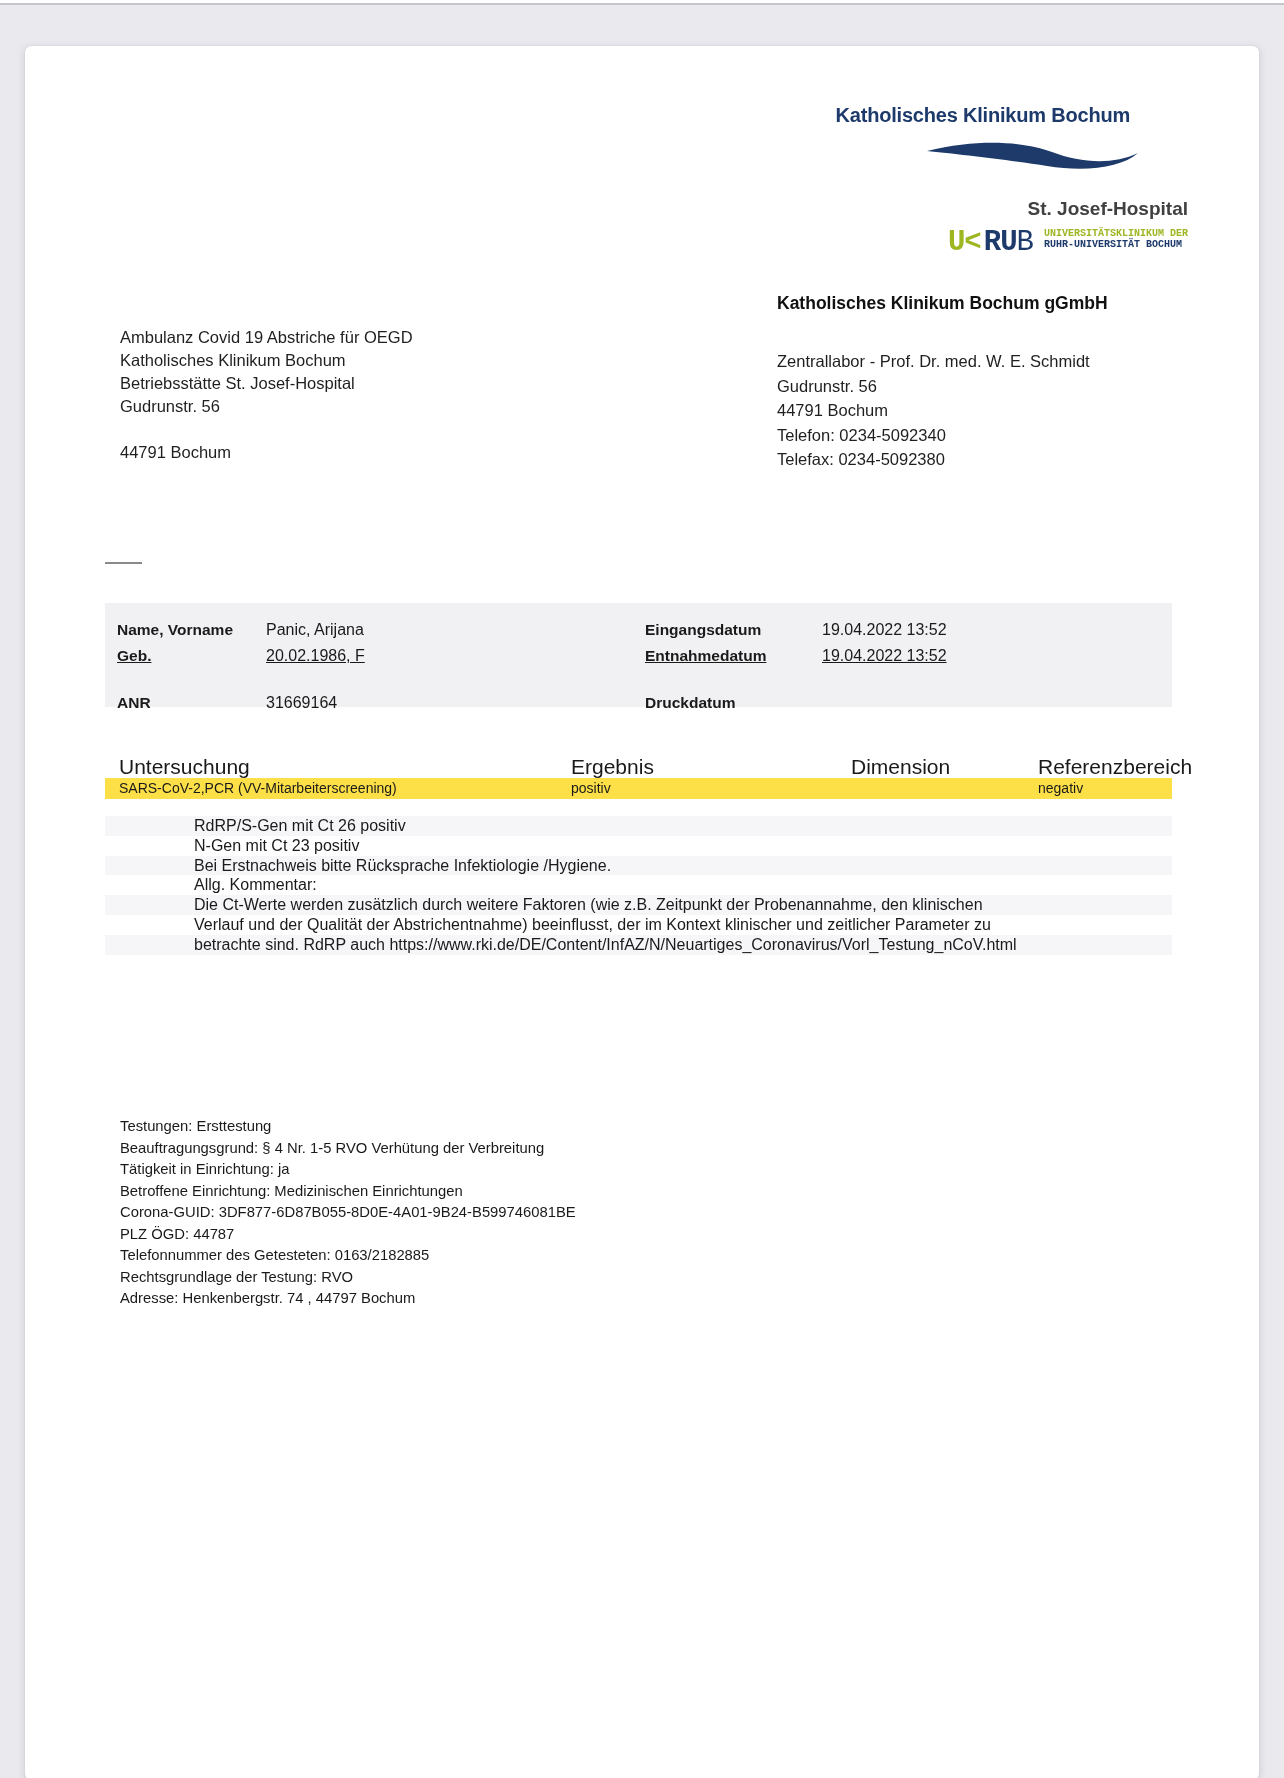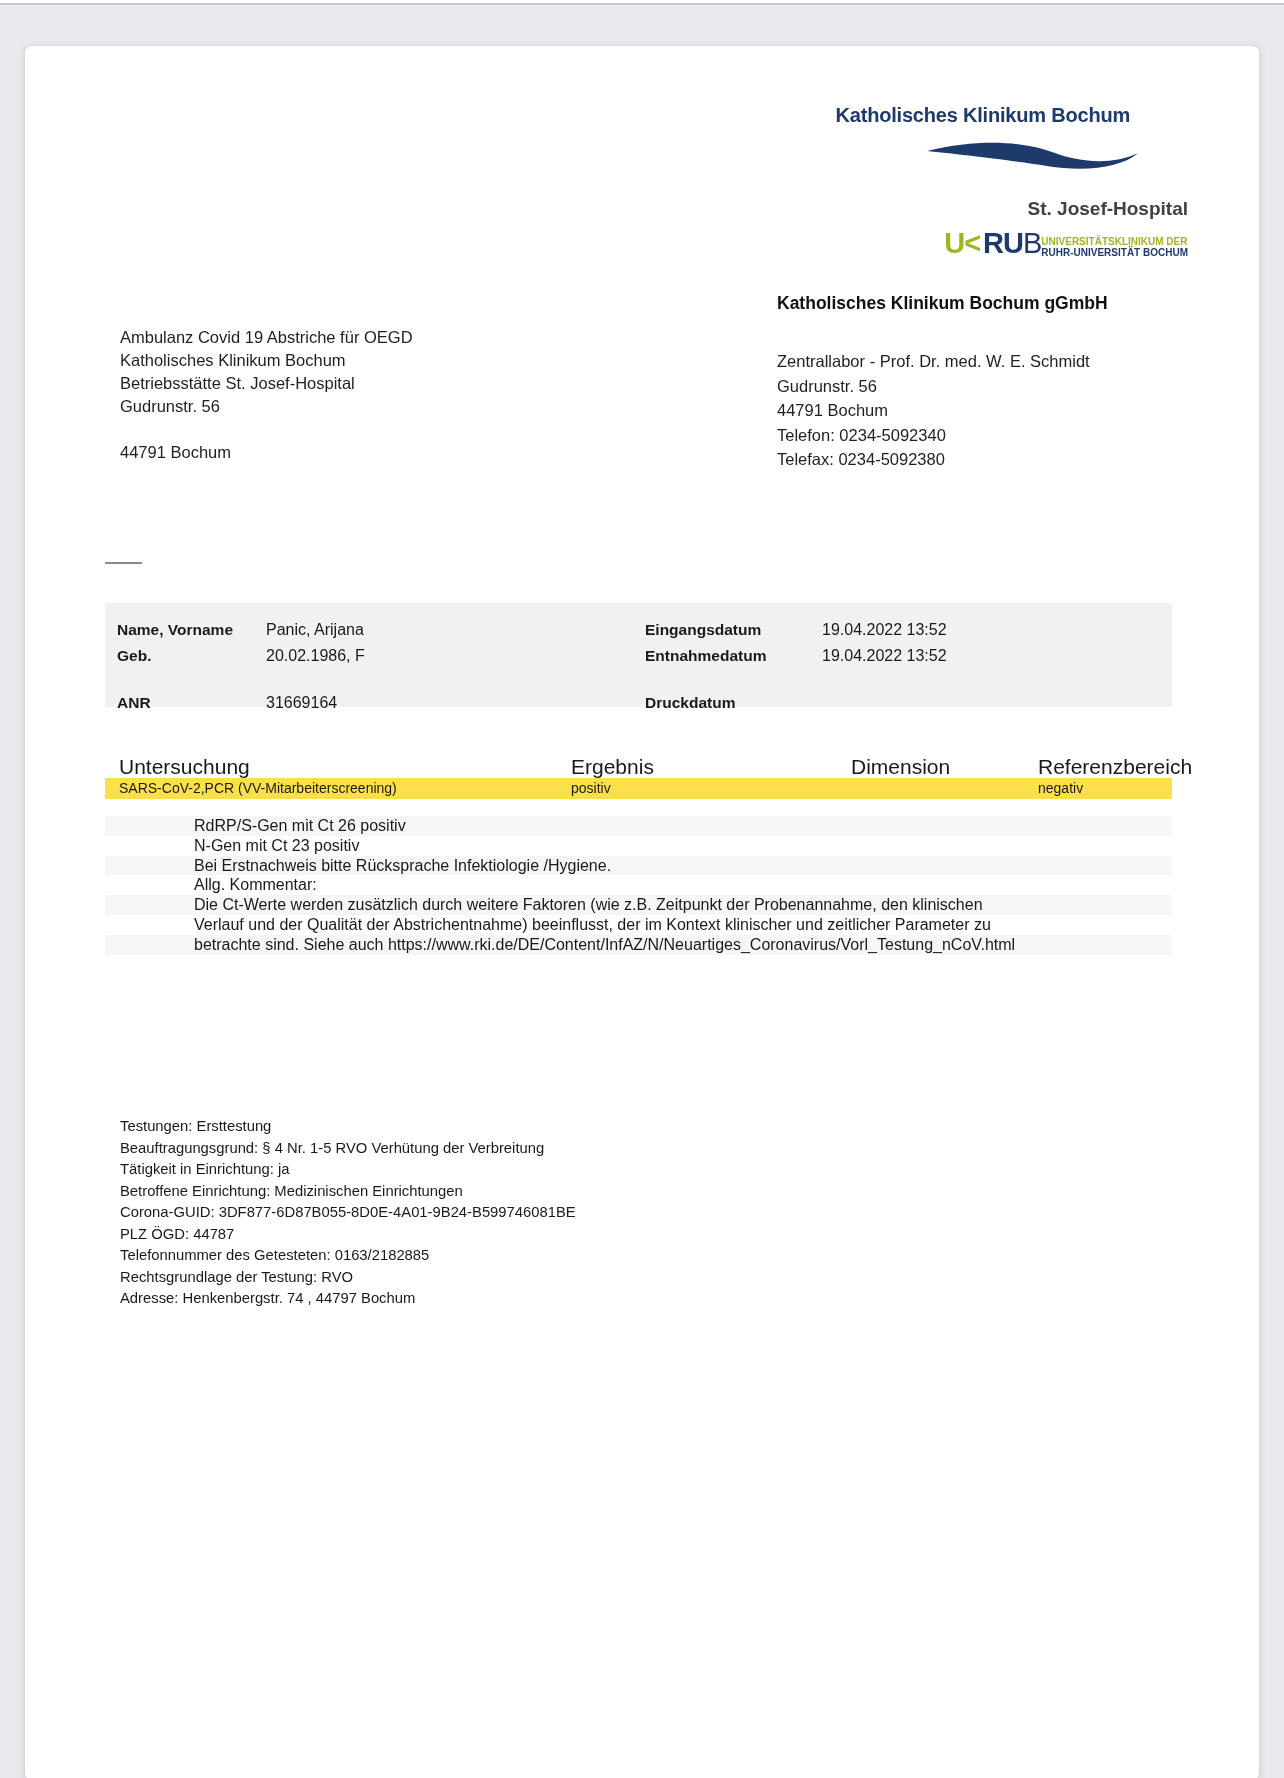--- a/index.html
+++ b/index.html
@@ -27,21 +27,21 @@
   .brand-title {
     top: 58px; right: 129px;
     font-size: 20px; font-weight: bold; color: #1d3a6b;
     letter-spacing: -0.2px; white-space: nowrap;
   }
   .brand-swoosh { top: 96px; left: 900px; width: 215px; height: 30px; }
   .hospital-name {
     top: 152px; right: 71px;
     font-size: 19px; font-weight: bold; color: #404040; white-space: nowrap;
   }
-  .ukrub { top: 182px; right: 71px; display: flex; align-items: flex-end; gap: 0; }
+  .ukrub { top: 182px; right: 71px; display: flex; align-items: flex-start; gap: 11px; font-family: Liberation Mono, monospace; }
   .ukrub-mark { font-size: 29px; line-height: 30px; white-space: nowrap; letter-spacing: -1px; }
   .ukrub-mark .uk { color: #9cb722; font-weight: 600; }
   .ukrub-mark .ru { color: #1d3a6b; font-weight: 800; margin-left: 3px; }
   .ukrub-mark .b  { color: #1d3a6b; font-weight: 400; }
   .ukrub-text { line-height: 11px; white-space: nowrap; }
   .ukrub-text .l1 { font-size: 10px; font-weight: bold; color: #9cb722; }
   .ukrub-text .l2 { font-size: 10px; font-weight: bold; color: #1d3a6b; }
 
   .company {
     top: 247px; left: 752px;
@@ -57,21 +57,21 @@
 
   .dash { top: 516px; left: 80px; width: 37px; height: 2px; background: #8a8a8a; }
 
   
   .patient-panel {
     top: 557px; left: 80px; width: 1067px; height: 104px;
     background: #f1f1f3;
   }
   .patient-panel .cell { position: absolute; height: 20px; line-height: 20px; font-size: 16px; color: #1a1a1a; white-space: nowrap; }
   .patient-panel .lbl { font-weight: bold; font-size: 15.5px; }
-  .r0 { top: 17px; } .r1 { top: 43px; } .r2 { top: 69px; margin-top: 21px; }
+  .r0 { top: 17px; } .r1 { top: 43px; text-decoration: underline; } .r2 { top: 69px; margin-top: 21px; }
   .c-lbl1 { left: 12px; } .c-val1 { left: 161px; } .c-lbl2 { left: 540px; } .c-val2 { left: 717px; }
 
   
   .results-header { top: 710px; left: 80px; width: 1067px; height: 21px; font-size: 21px; color: #1a1a1a; }
   .results-row {
     top: 732px; left: 80px; width: 1067px; height: 21px;
     background: #fde047; font-size: 14px; color: #1a1a1a;
   }
   .col { position: absolute; white-space: nowrap; line-height: 21px; }
   .col-unt { left: 14px; } .col-erg { left: 466px; } .col-dim { left: 746px; } .col-ref { left: 933px; }
@@ -167,21 +167,21 @@
   </div>
 
   <div class="abs footnote">
     <div class="ft-lbl">ft:</div>
     <div class="ln band">RdRP/S-Gen mit Ct 26 positiv</div>
     <div class="ln">N-Gen mit Ct 23 positiv</div>
     <div class="ln band">Bei Erstnachweis bitte Rücksprache Infektiologie  /Hygiene.</div>
     <div class="ln">Allg. Kommentar:</div>
     <div class="ln band">Die Ct-Werte werden zusätzlich durch weitere Faktoren (wie z.B. Zeitpunkt der Probenannahme, den klinischen</div>
     <div class="ln">Verlauf und der Qualität der Abstrichentnahme) beeinflusst, der im Kontext klinischer und zeitlicher Parameter zu</div>
-    <div class="ln band">betrachte sind. Siehe auch https://www.rki.de/DE/Content/InfAZ/N/Neuartiges_Coronavirus/Vorl_Testung_nCoV.html</div>
+    <div class="ln band">betrachte sind. RdRP auch https://www.rki.de/DE/Content/InfAZ/N/Neuartiges_Coronavirus/Vorl_Testung_nCoV.html</div>
   </div>
 
   <div class="abs details">
     <div>Testungen: Ersttestung</div>
     <div>Beauftragungsgrund: § 4 Nr. 1-5 RVO Verhütung der Verbreitung</div>
     <div>Tätigkeit in Einrichtung: ja</div>
     <div>Betroffene Einrichtung: Medizinischen Einrichtungen</div>
     <div>Corona-GUID: 3DF877-6D87B055-8D0E-4A01-9B24-B599746081BE</div>
     <div>PLZ ÖGD: 44787</div>
     <div>Telefonnummer des Getesteten: 0163/2182885</div>

